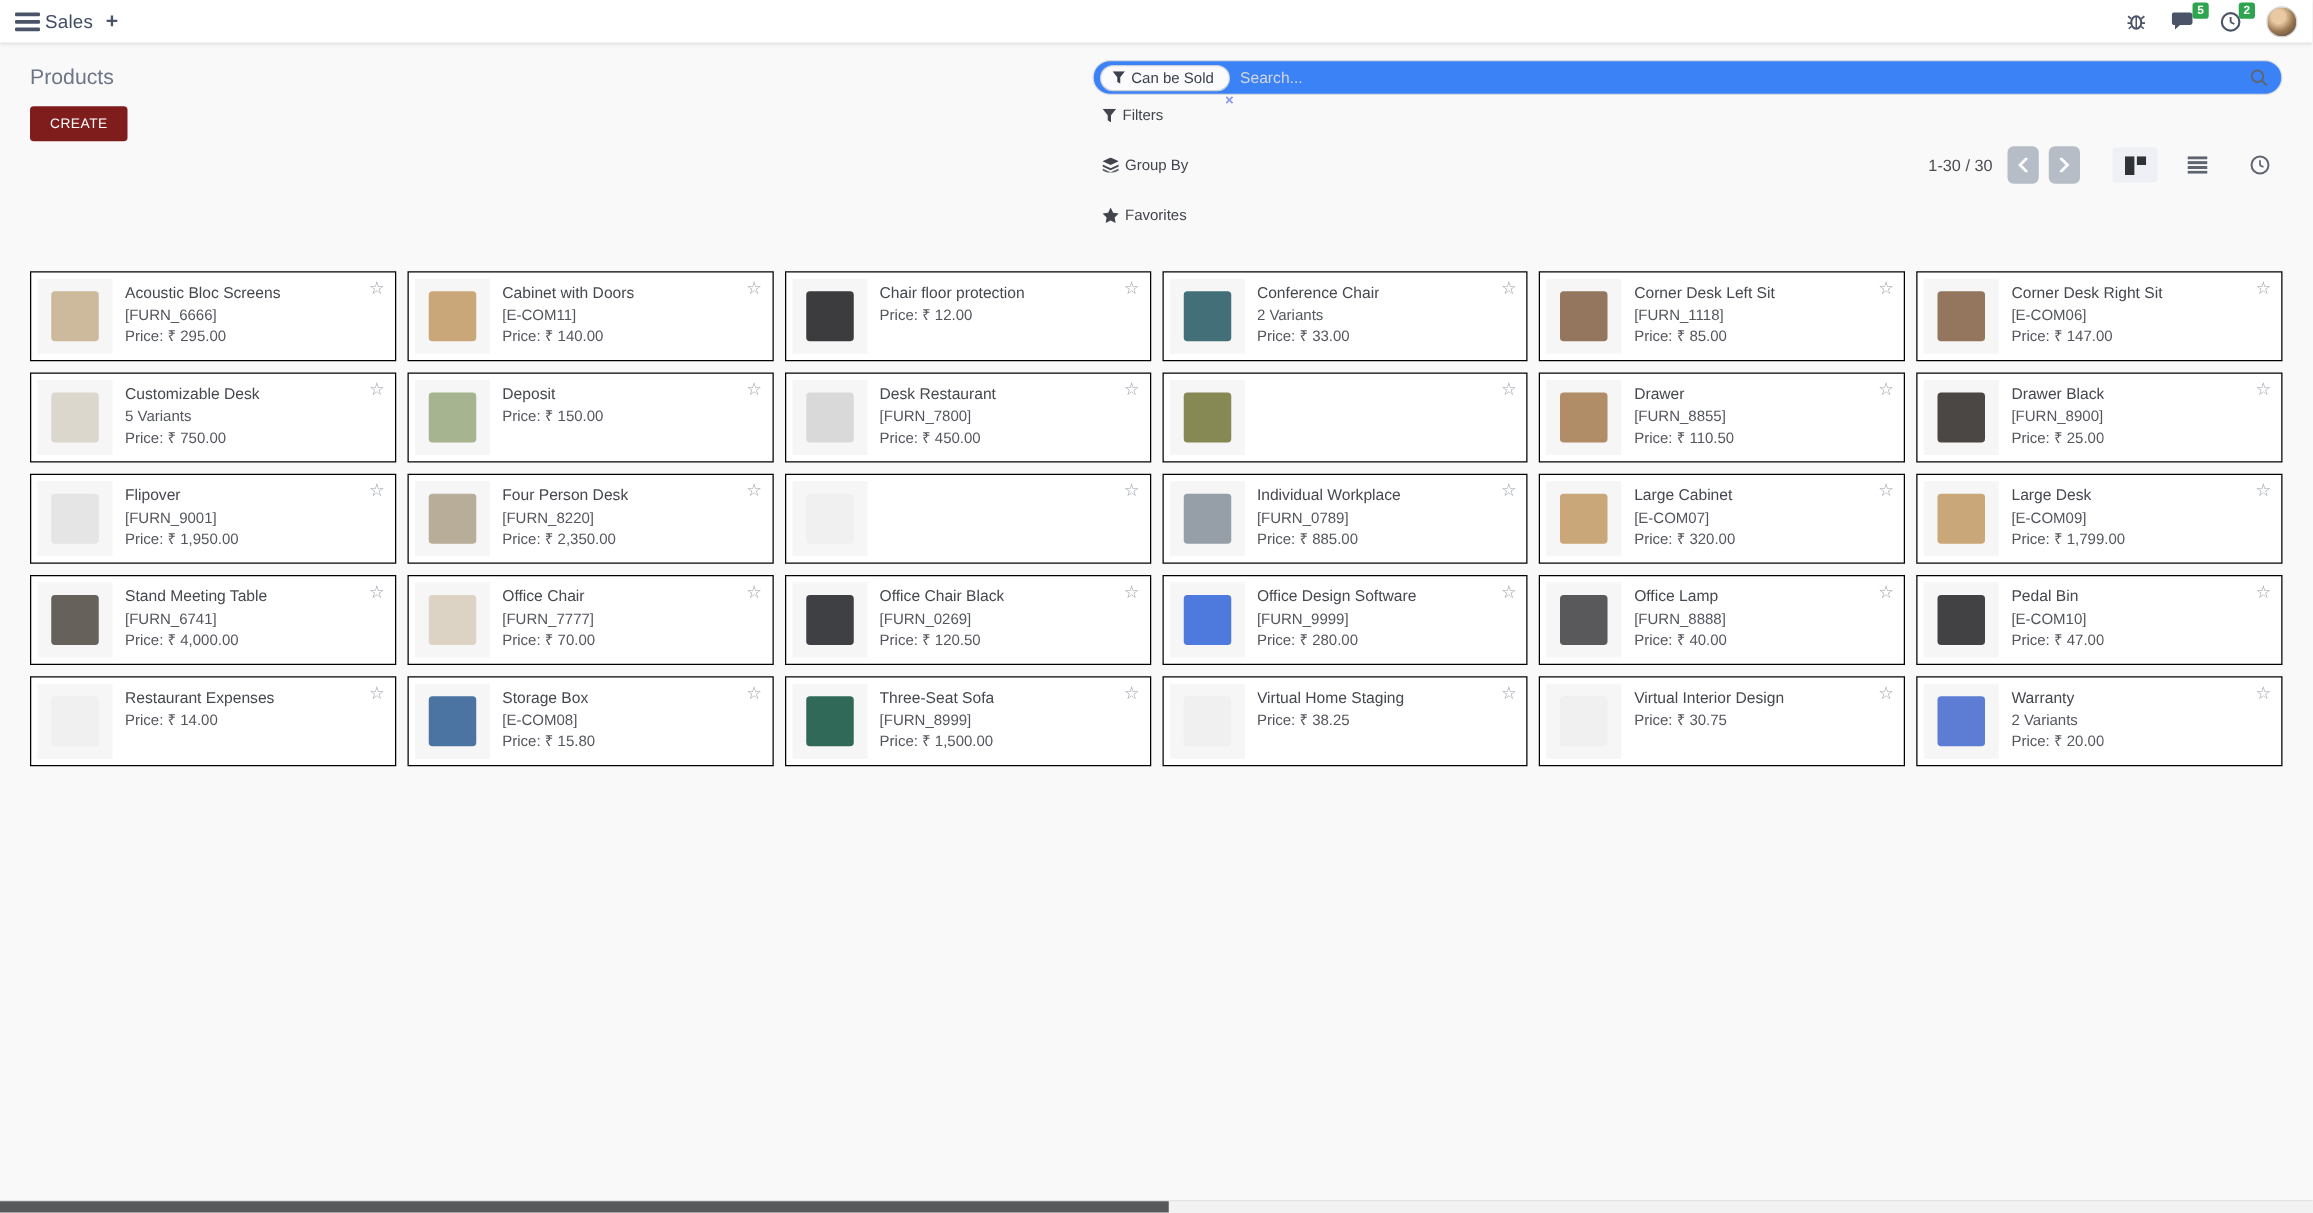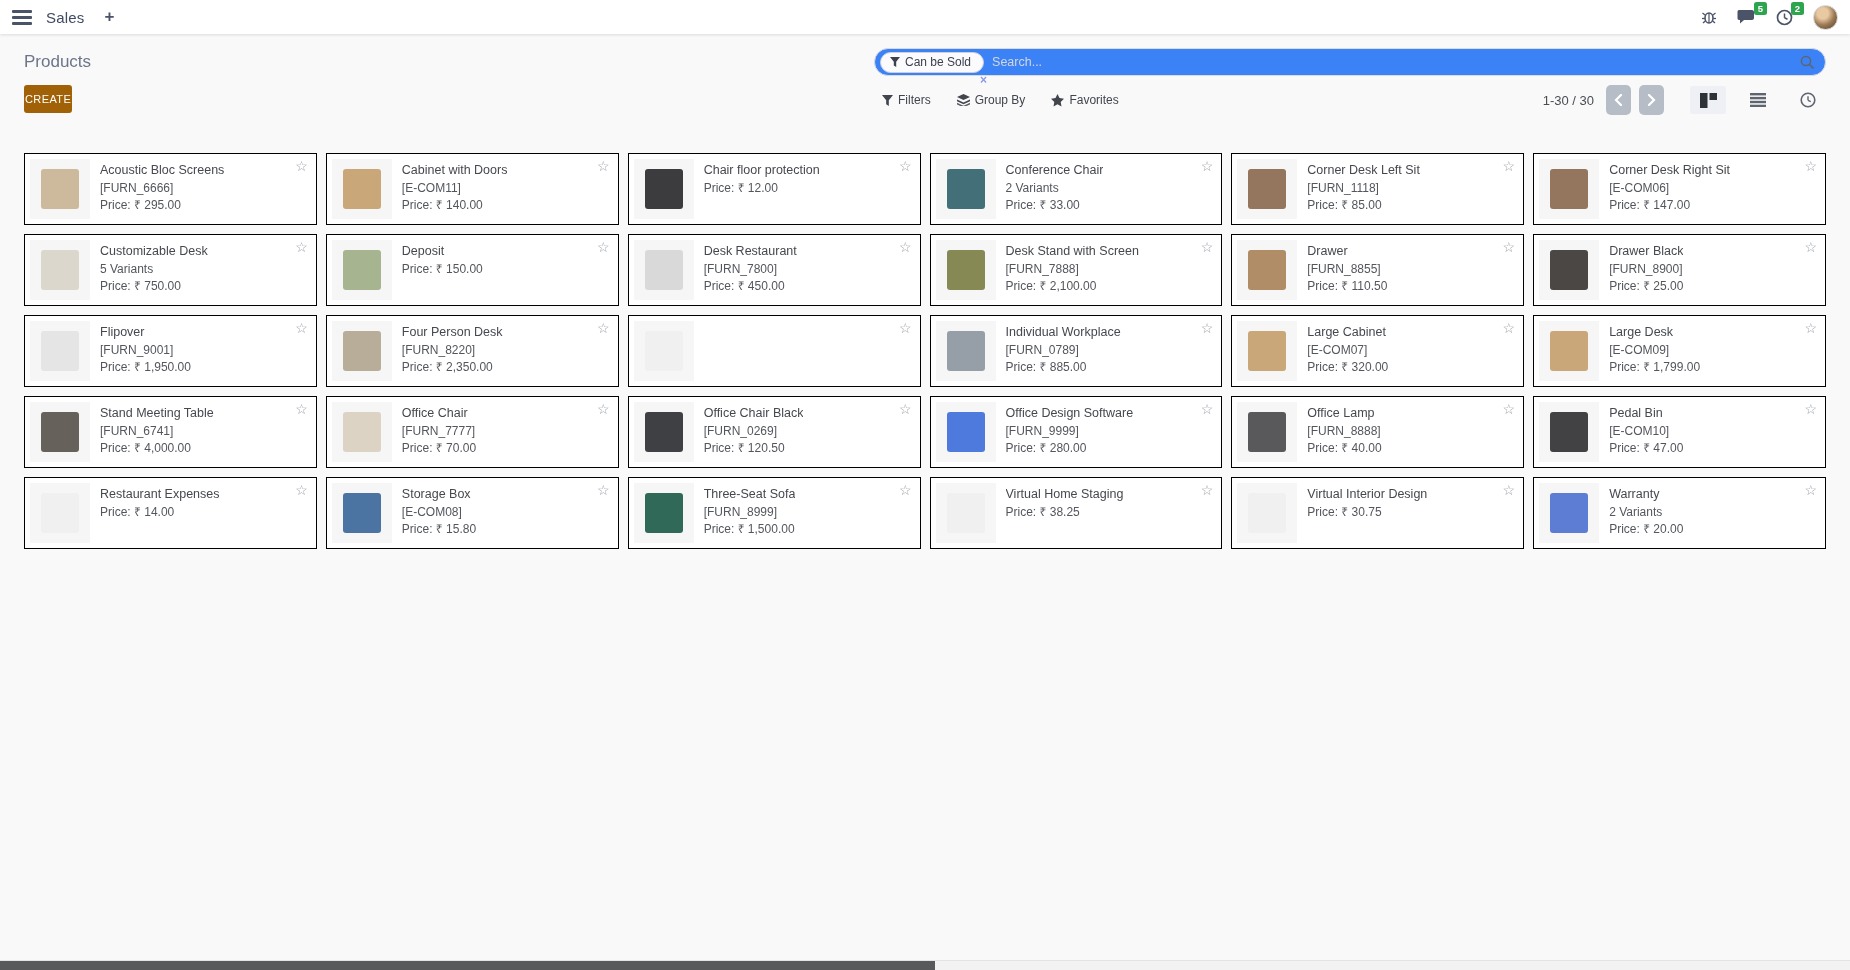--- a/index.html
+++ b/index.html
@@ -3,56 +3,56 @@
 <meta charset="utf-8">
 <style>
   * { margin:0; padding:0; box-sizing:border-box; }
   html,body { width:1850px; height:970px; overflow:hidden;
     font-family:"Liberation Sans", sans-serif; background:#f9f9fa; }
 
   
   .navbar { height:34px; background:#ffffff; display:flex; align-items:center;
     justify-content:space-between; padding:0 12px; box-shadow:0 1px 3px rgba(0,0,0,.12);
     position:relative; z-index:5; }
-  .nav-left { display:flex; align-items:center; gap:14px;justify-content:space-between; }
+  .nav-left { display:flex; align-items:center; gap:4px;justify-content:space-between; }
   .menu-btn { width:20px; height:16px; display:flex; flex-direction:column;
     justify-content:space-between; cursor:pointer; padding-top:1px; }
   .menu-btn span { display:block; height:3px; background:#4a5368; border-radius:1px; }
   .app-label { font-size:15px; color:#3f4a63; letter-spacing:.2px; cursor:pointer; }
   .plus-tab { font-size:17px; color:#4a5368; font-weight:bold; cursor:pointer; margin-left:6px; }
   .nav-right { display:flex; align-items:center; gap:20px; }
   .nav-icon { position:relative; cursor:pointer; display:flex; align-items:center; }
   .badge { position:absolute; top:-7px; right:-11px; background:#2ea44f; color:#fff;
     font-size:9.5px; font-weight:bold; padding:1px 4px; border-radius:2.5px; line-height:1.2; }
   .avatar { width:25px; height:25px; border-radius:50%;
     background:radial-gradient(circle at 38% 32%, #e8c9a2 0 26%, #9c7a55 55%, #4e3c2c 100%);
     border:1px solid #d5d5d5; cursor:pointer; }
 
   
   .control-panel { display:flex; justify-content:space-between; padding:14px 24px 0 24px; }
   .cp-left { padding-top:4px; }
   .page-title { font-size:17px; color:#6d7587; margin-bottom:13px; }
-  .create-btn { background:#a16207; color:#fff; border:none; border-radius:3px;
-    font-size:11px; letter-spacing:.4px; padding:8px 1px; cursor:pointer;
+  .create-btn { background:#7f1d1d; color:#fff; border:none; border-radius:3px;
+    font-size:11px; letter-spacing:.4px; padding:8px 16px; cursor:pointer;
     font-family:"Liberation Sans", sans-serif; }
   .cp-right { width:952px; }
   .search-box { position:relative; height:28px; background:#3b82f6; border:1px solid #d9dbe0;
     border-radius:14px; display:flex; align-items:center; padding:0 10px 0 5px; }
   .facet { position:relative; display:flex; align-items:center; gap:5px;
     border:1px solid #ccd0dc; background:#fbfbfd; border-radius:11px;
     height:21px; padding:0 12px 0 9px; font-size:12px; color:#3c4150; white-space:nowrap; }
   .facet-x { position:absolute; right:-4px; bottom:-15px; color:#8b99e8;
     font-size:12px; font-weight:bold; cursor:pointer; }
   .search-input { flex:1; border:none; outline:none; font-size:12.5px; color:#333;
     margin-left:8px; background:transparent; font-family:"Liberation Sans", sans-serif; }
   .search-input::placeholder { color:#d3d6dd; }
   .search-glass { cursor:pointer; display:flex; }
   .cp-right-bottom { display:flex; justify-content:space-between; align-items:center;
     margin-top:9px; }
-  .filter-btns { display:flex; gap:26px; margin-left:8px; }
+  .filter-btns { display:flex; gap:26px; margin-left:8px;flex-direction:column; }
   .filter-btn { display:flex; align-items:center; gap:5px; font-size:12px; color:#42454d;
     cursor:pointer; }
   .pager-area { display:flex; align-items:center; gap:8px; }
   .pager-range { font-size:13px; color:#4a4d52; margin-right:4px; }
   .pager-btn { width:25px; height:30px; background:#b6bdc7; border:none; border-radius:5px;
     display:flex; align-items:center; justify-content:center; cursor:pointer; }
   .view-switcher { display:flex; align-items:center; gap:14px; margin-left:18px; }
   .vs-btn { display:flex; align-items:center; justify-content:center; cursor:pointer;
     width:36px; height:28px; border-radius:3px; }
   .vs-btn.active { background:#eef0f5; }
@@ -323,25 +323,20 @@
       <div class="p-subtitle">[FURN_7800]</div>
       <div class="p-price">Price: ₹ 450.00</div>
     </div>
     <span class="card-star">☆</span>
   </div>
 
   <div class="card">
     <div class="thumb">
       <div class="thumb-shape" style="background: rgb(124, 127, 69);"></div>
     </div>
-    <div class="card-body">
-      <div class="p-title">Desk Stand with Screen</div>
-      <div class="p-subtitle">[FURN_7888]</div>
-      <div class="p-price">Price: ₹ 2,100.00</div>
-    </div>
     <span class="card-star">☆</span>
   </div>
 
   <div class="card">
     <div class="thumb">
       <div class="thumb-shape" style="background: rgb(169, 131, 90);"></div>
     </div>
     <div class="card-body">
       <div class="p-title">Drawer</div>
       <div class="p-subtitle">[FURN_8855]</div>

